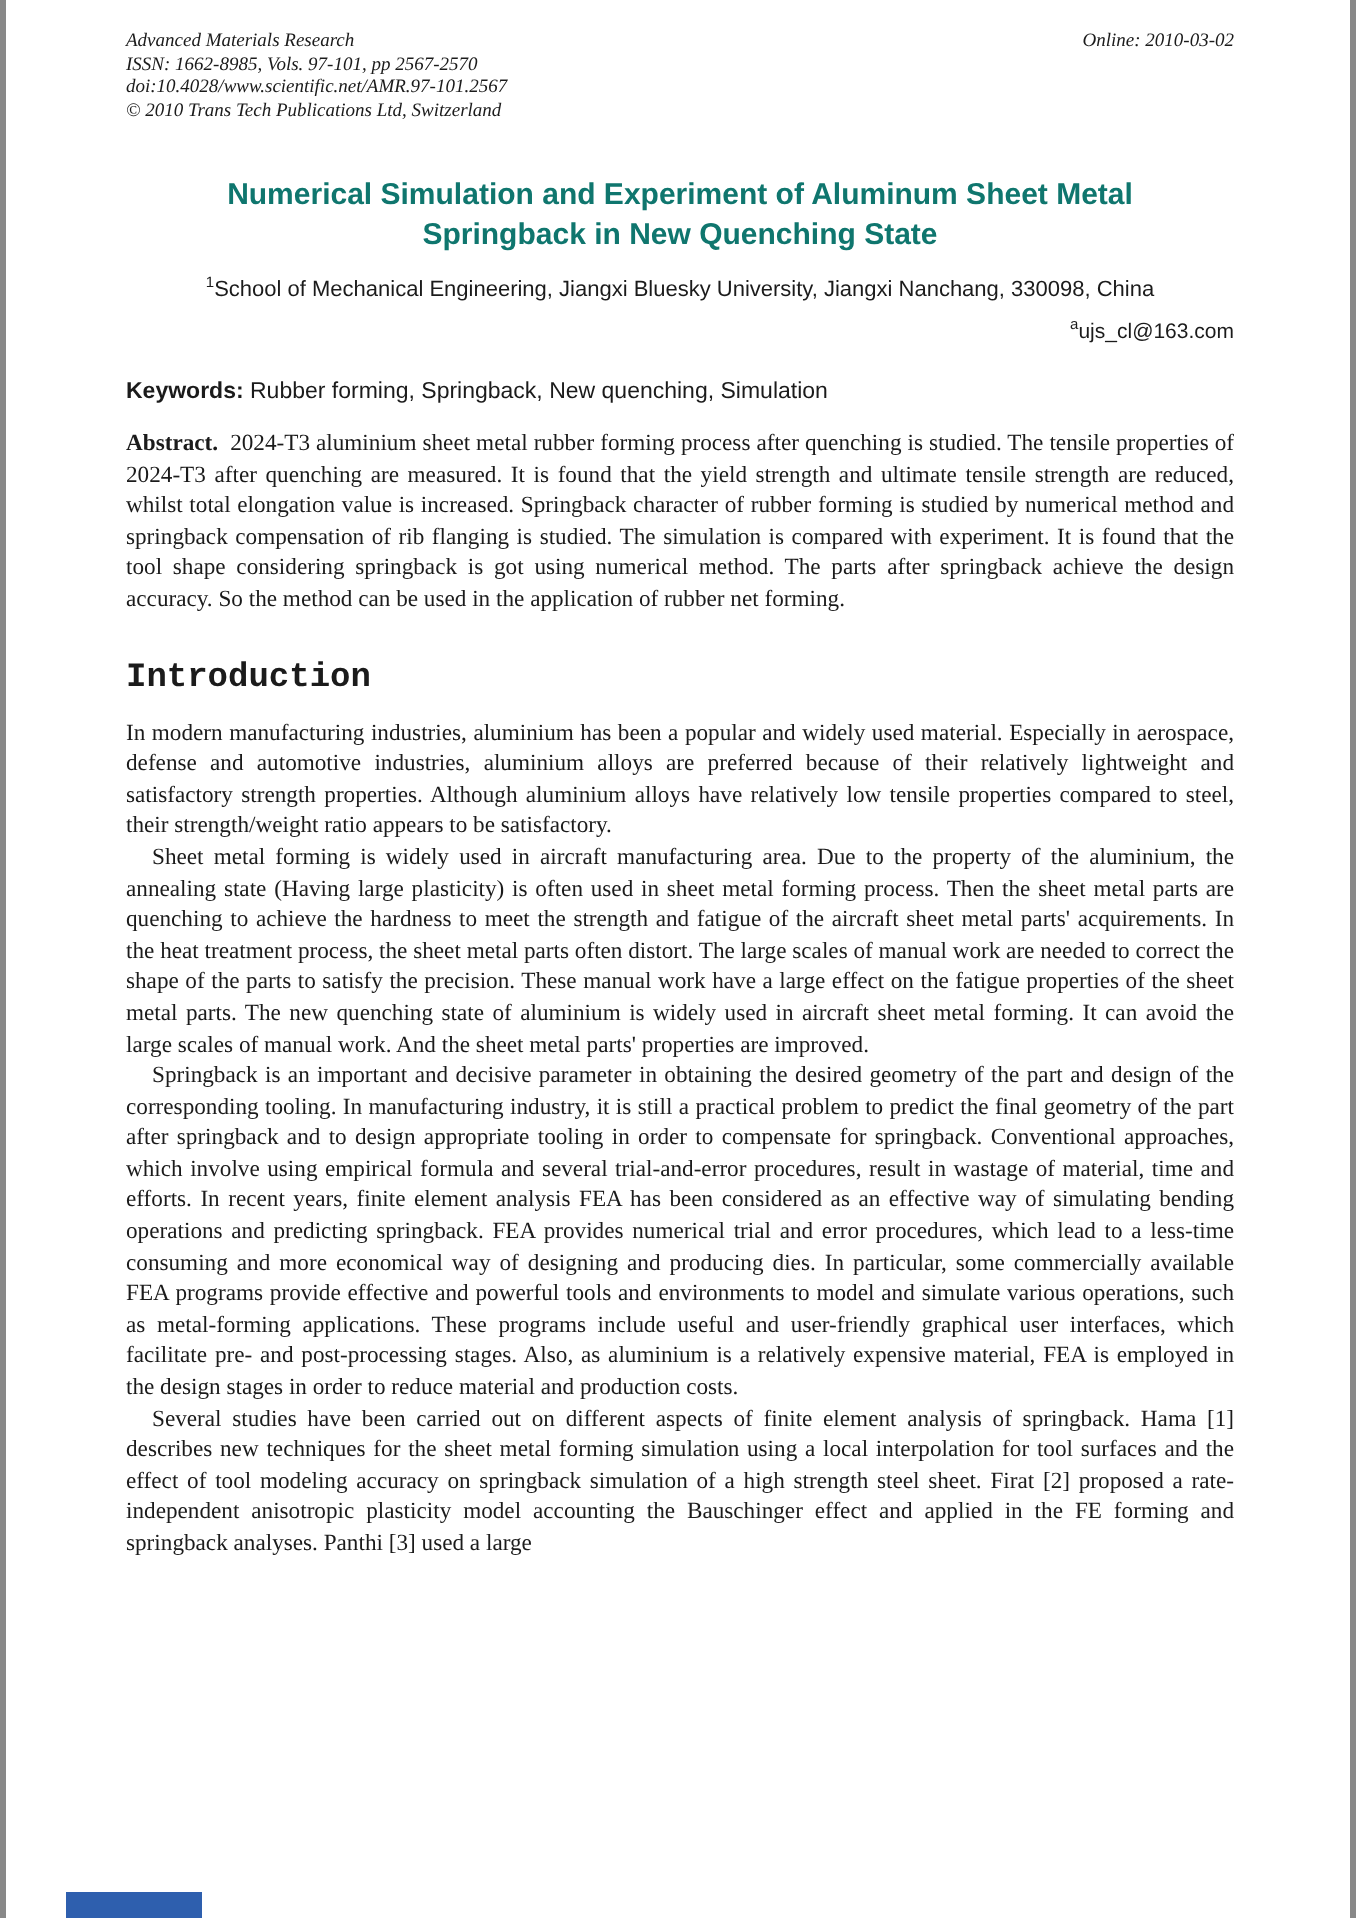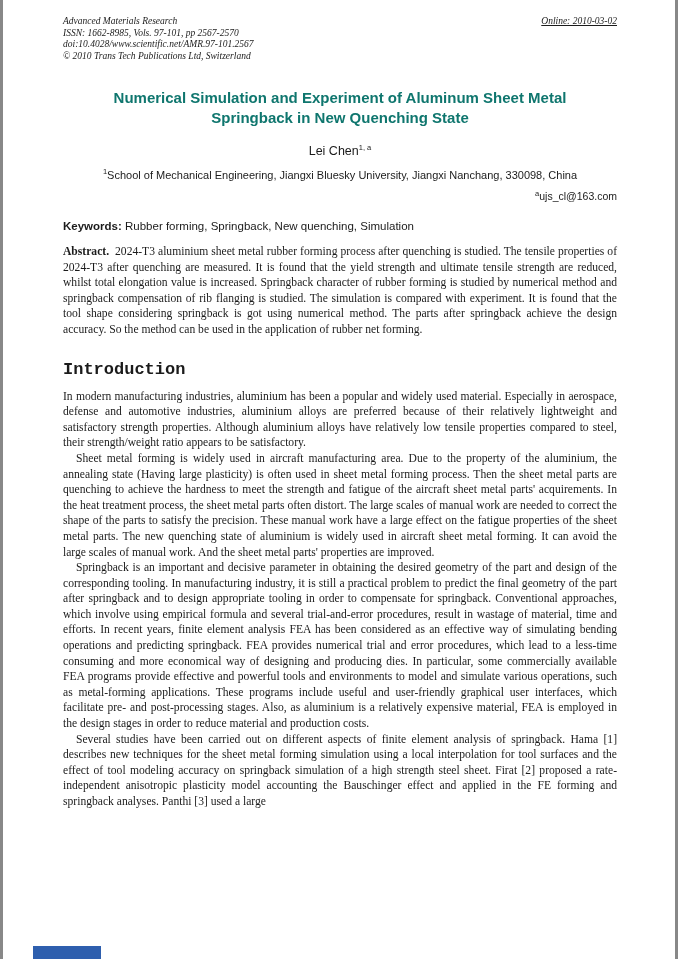--- a/index.html
+++ b/index.html
@@ -18,21 +18,21 @@
   .jheader {
     display: flex;
     justify-content: space-between;
     align-items: flex-start;
     font-family: "Liberation Serif", serif;
     font-style: italic;
     font-size: 9.5px;
     line-height: 11.5px;
   }
   .jheader .left div { white-space: nowrap; }
-  .jheader .right { text-align: center; white-space: nowrap; text-decoration: underline; }
+  .jheader .right { text-align: center; white-space: nowrap; }
   
   .title {
     margin: 26px auto 0 auto;
     max-width: 480px;
     text-align: center;
     font-family: "Liberation Sans", sans-serif;
     font-weight: bold;
     font-size: 15px;
     line-height: 20px;
     color: #0f766e;
@@ -89,21 +89,20 @@
       <div>Advanced Materials Research</div>
       <div>ISSN: 1662-8985, Vols. 97-101, pp 2567-2570</div>
       <div>doi:10.4028/www.scientific.net/AMR.97-101.2567</div>
       <div>© 2010 Trans Tech Publications Ltd, Switzerland</div>
     </div>
     <div class="right">Online: 2010-03-02</div>
   </div>
 
   <div class="title">Numerical Simulation and Experiment of Aluminum Sheet Metal Springback in New Quenching State</div>
 
-  <div class="centerline author"><span>Lei Chen</span><sup>1, a</sup></div>
 
   <div class="centerline affil"><sup>1</sup><span>School of Mechanical Engineering, Jiangxi Bluesky University, Jiangxi Nanchang, 330098, China</span></div>
 
   <div class="centerline email"><sup>a</sup><span>ujs_cl@163.com</span></div>
 
   <div class="keywords"><b>Keywords:</b> <span>Rubber forming, Springback, New quenching, Simulation</span></div>
 
   <p class="serif abstract"><b>Abstract.</b>&nbsp; <span>2024-T3 aluminium sheet metal rubber forming process after quenching is studied. The tensile properties of 2024-T3 after quenching are measured. It is found that the yield strength and ultimate tensile strength are reduced, whilst total elongation value is increased. Springback character of rubber forming is studied by numerical method and springback compensation of rib flanging is studied. The simulation is compared with experiment. It is found that the tool shape considering springback is got using numerical method. The parts after springback achieve the design accuracy. So the method can be used in the application of rubber net forming.</span></p>
 
   <div class="sec-heading">Introduction</div>

